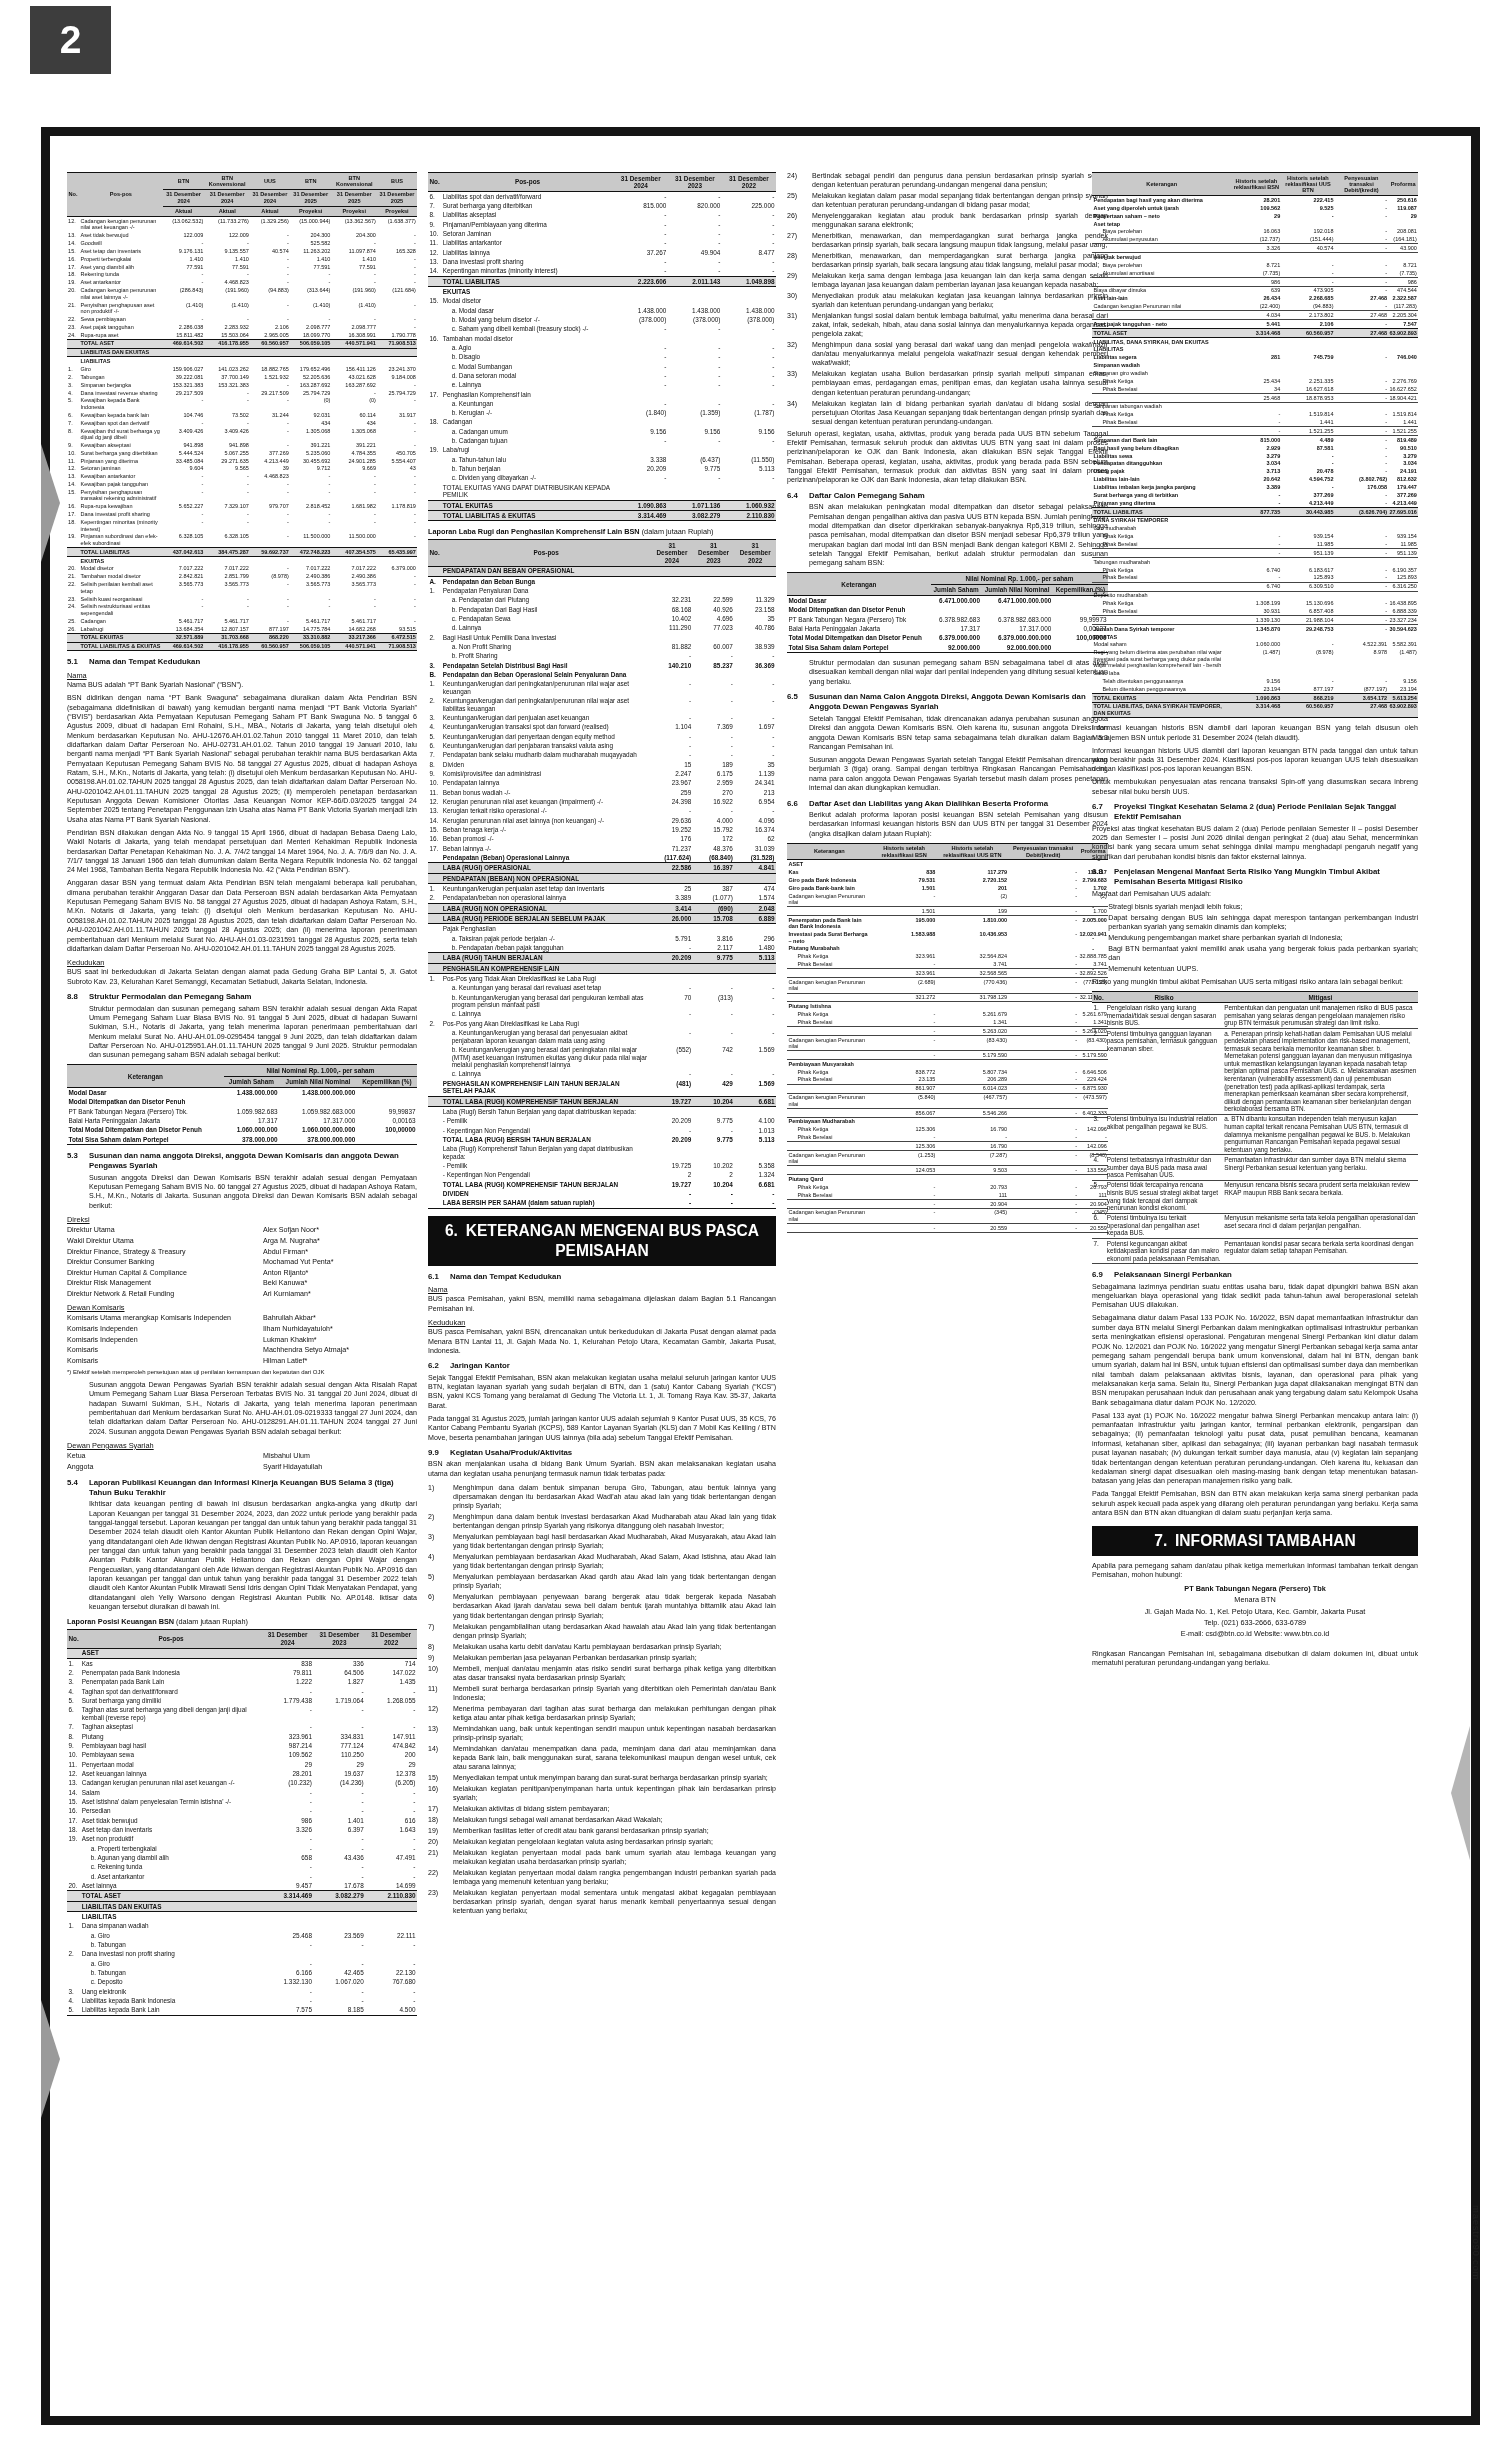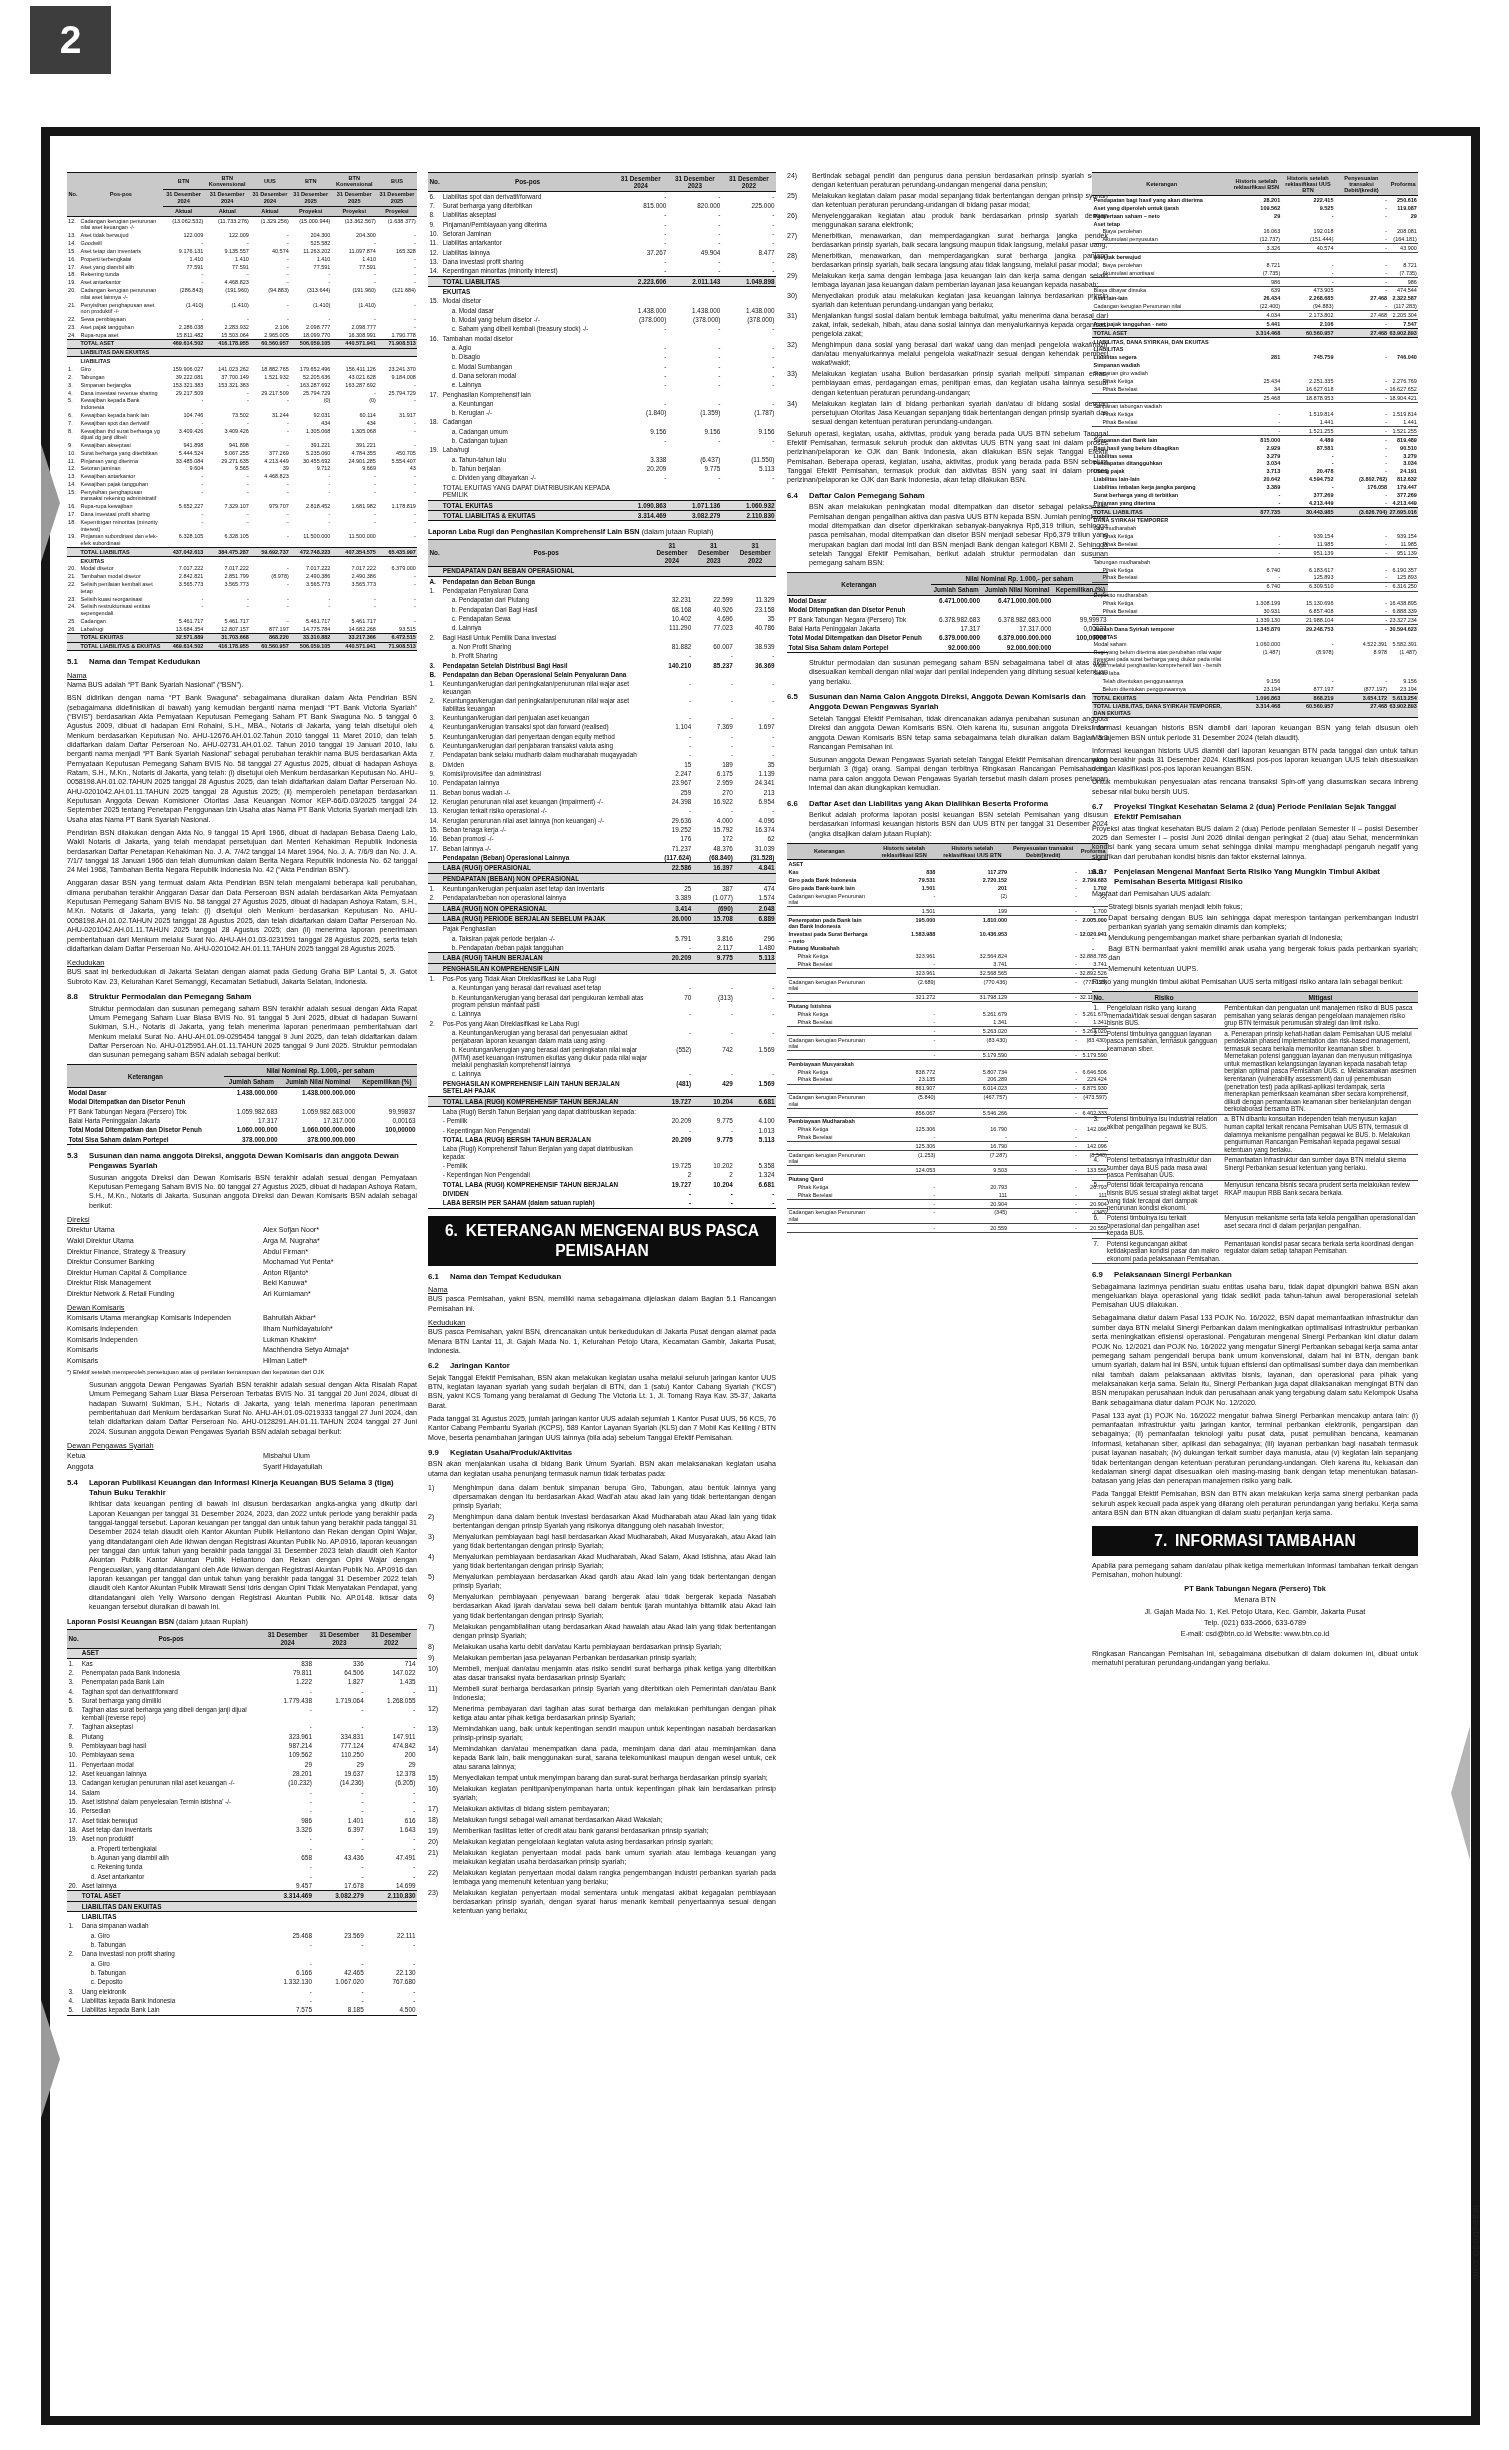--- a/index.html
+++ b/index.html
@@ -1677,21 +1677,21 @@
       </div>
       <div class="h3">Nama</div>
       <p class="tx">BUS pasca Pemisahan, yakni BSN, memiliki nama sebagaimana dijelaskan dalam Bagian 5.1 Rancangan Pemisahan ini.</p>
       <div class="h3">Kedudukan</div>
       <p class="tx">BUS pasca Pemisahan, yakni BSN, direncanakan untuk berkedudukan di Jakarta Pusat dengan alamat pada Menara BTN Lantai 11, Jl. Gajah Mada No. 1, Kelurahan Petojo Utara, Kecamatan Gambir, Jakarta Pusat, Indonesia.</p>
       <div class="h2">
         <span class="num">6.2</span>
         <span>Jaringan Kantor</span>
       </div>
       <p class="tx">Sejak Tanggal Efektif Pemisahan, BSN akan melakukan kegiatan usaha melalui seluruh jaringan kantor UUS BTN, kegiatan layanan syariah yang sudah berjalan di BTN, dan 1 (satu) Kantor Cabang Syariah (“KCS”) BSN, yakni KCS Tomang yang beralamat di Gedung The Victoria Lt. 1, Jl. Tomang Raya Kav. 35-37, Jakarta Barat.</p>
-      <p class="tx">Pada tanggal 31 Agustus 2025, jumlah jaringan kantor UUS adalah sejumlah 1 Kantor Pusat UUS, 56 KCS, 76 Kantor Cabang Pembantu Syariah (KCPS), 589 Kantor Layanan Syariah (KLS) dan 7 Mobil Kas Keliling / BTN Move, beserta penambahan jaringan UUS lainnya (bila ada) sebelum Tanggal Efektif Pemisahan.</p>
+      <p class="tx">Pada tanggal 31 Agustus 2025, jumlah jaringan kantor UUS adalah sejumlah 9 Kantor Pusat UUS, 35 KCS, 76 Kantor Cabang Pembantu Syariah (KCPS), 589 Kantor Layanan Syariah (KLS) dan 7 Mobil Kas Keliling / BTN Move, beserta penambahan jaringan UUS lainnya (bila ada) sebelum Tanggal Efektif Pemisahan.</p>
       <div class="h2">
         <span class="num">9.9</span>
         <span>Kegiatan Usaha/Produk/Aktivitas</span>
       </div>
       <p class="tx">BSN akan menjalankan usaha di bidang Bank Umum Syariah. BSN akan melaksanakan kegiatan usaha utama dan kegiatan usaha penunjang termasuk namun tidak terbatas pada:</p>
       <ol class="list">
         <li>
           <span class="no">1)</span>
           <span>Menghimpun dana dalam bentuk simpanan berupa Giro, Tabungan, atau bentuk lainnya yang dipersamakan dengan itu berdasarkan Akad Wadi'ah atau akad lain yang tidak bertentangan dengan prinsip Syariah;</span>
         </li>

